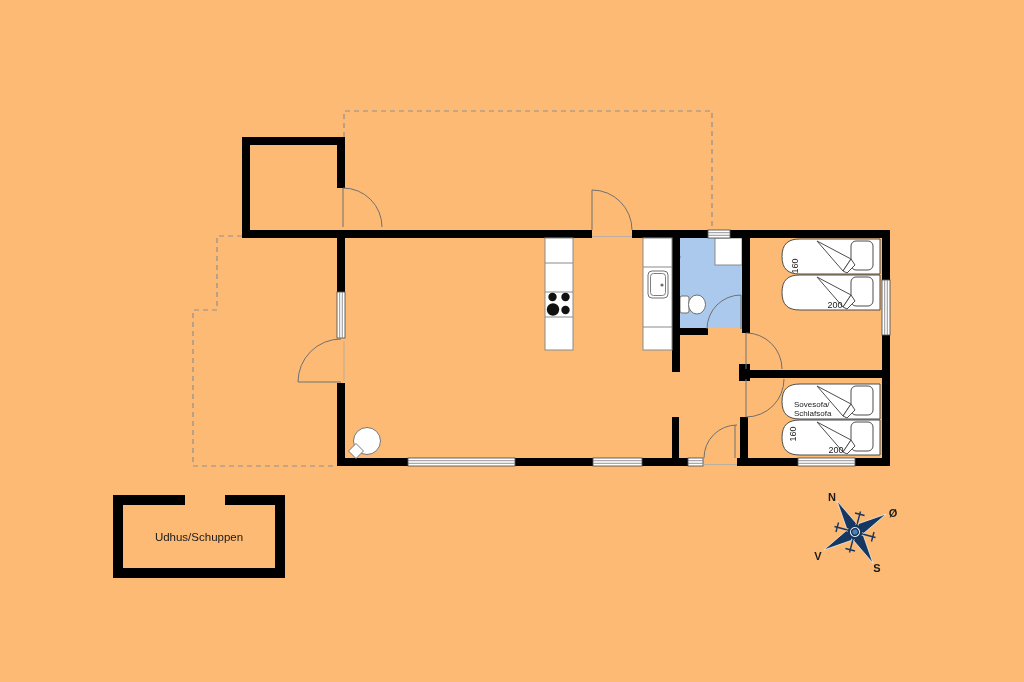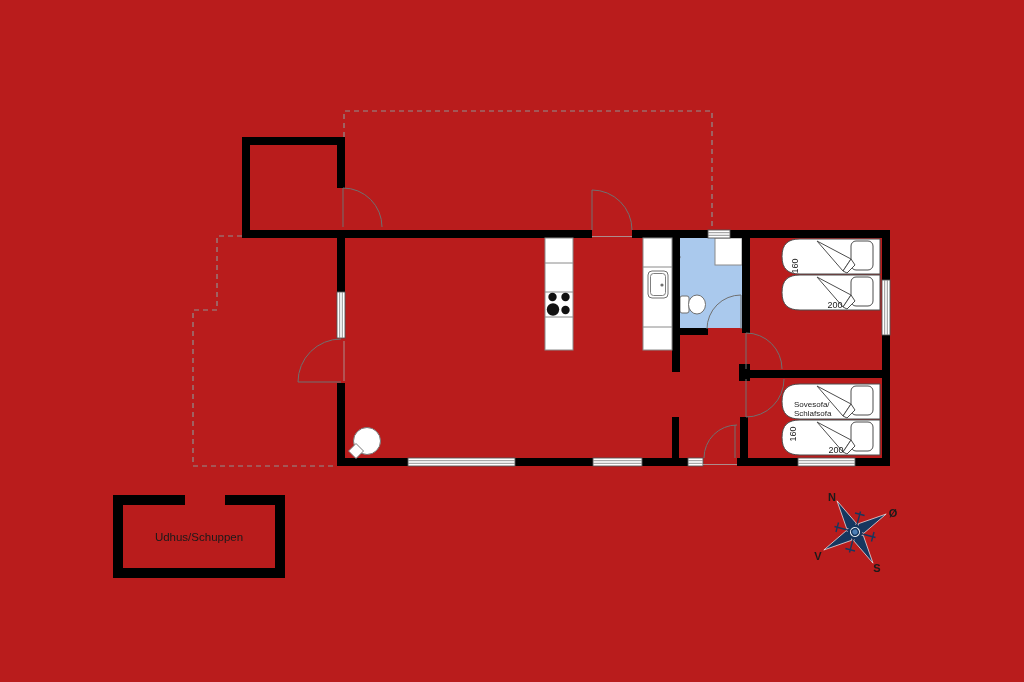--- a/index.html
+++ b/index.html
@@ -1,16 +1,16 @@
 <!DOCTYPE html>
 <html><head>
 <meta charset="utf-8">
 <style>
   html,body{margin:0;padding:0;background:#ffffff;}
-  #canvas{position:relative;width:1024px;height:682px;background:#b91c1c;overflow:hidden;
+  #canvas{position:relative;width:1024px;height:682px;background:#fdba74;overflow:hidden;
           font-family:"Liberation Sans","DejaVu Sans",sans-serif;}
   svg text{font-family:"Liberation Sans","DejaVu Sans",sans-serif;fill:#1a1a1a;}
   .dim{font-size:9px;}
   .small{font-size:8px;}
   .room{font-size:11.5px;}
   .compass-letter{font-size:11px;font-weight:bold;}
 </style>
 </head>
 <body>
 

